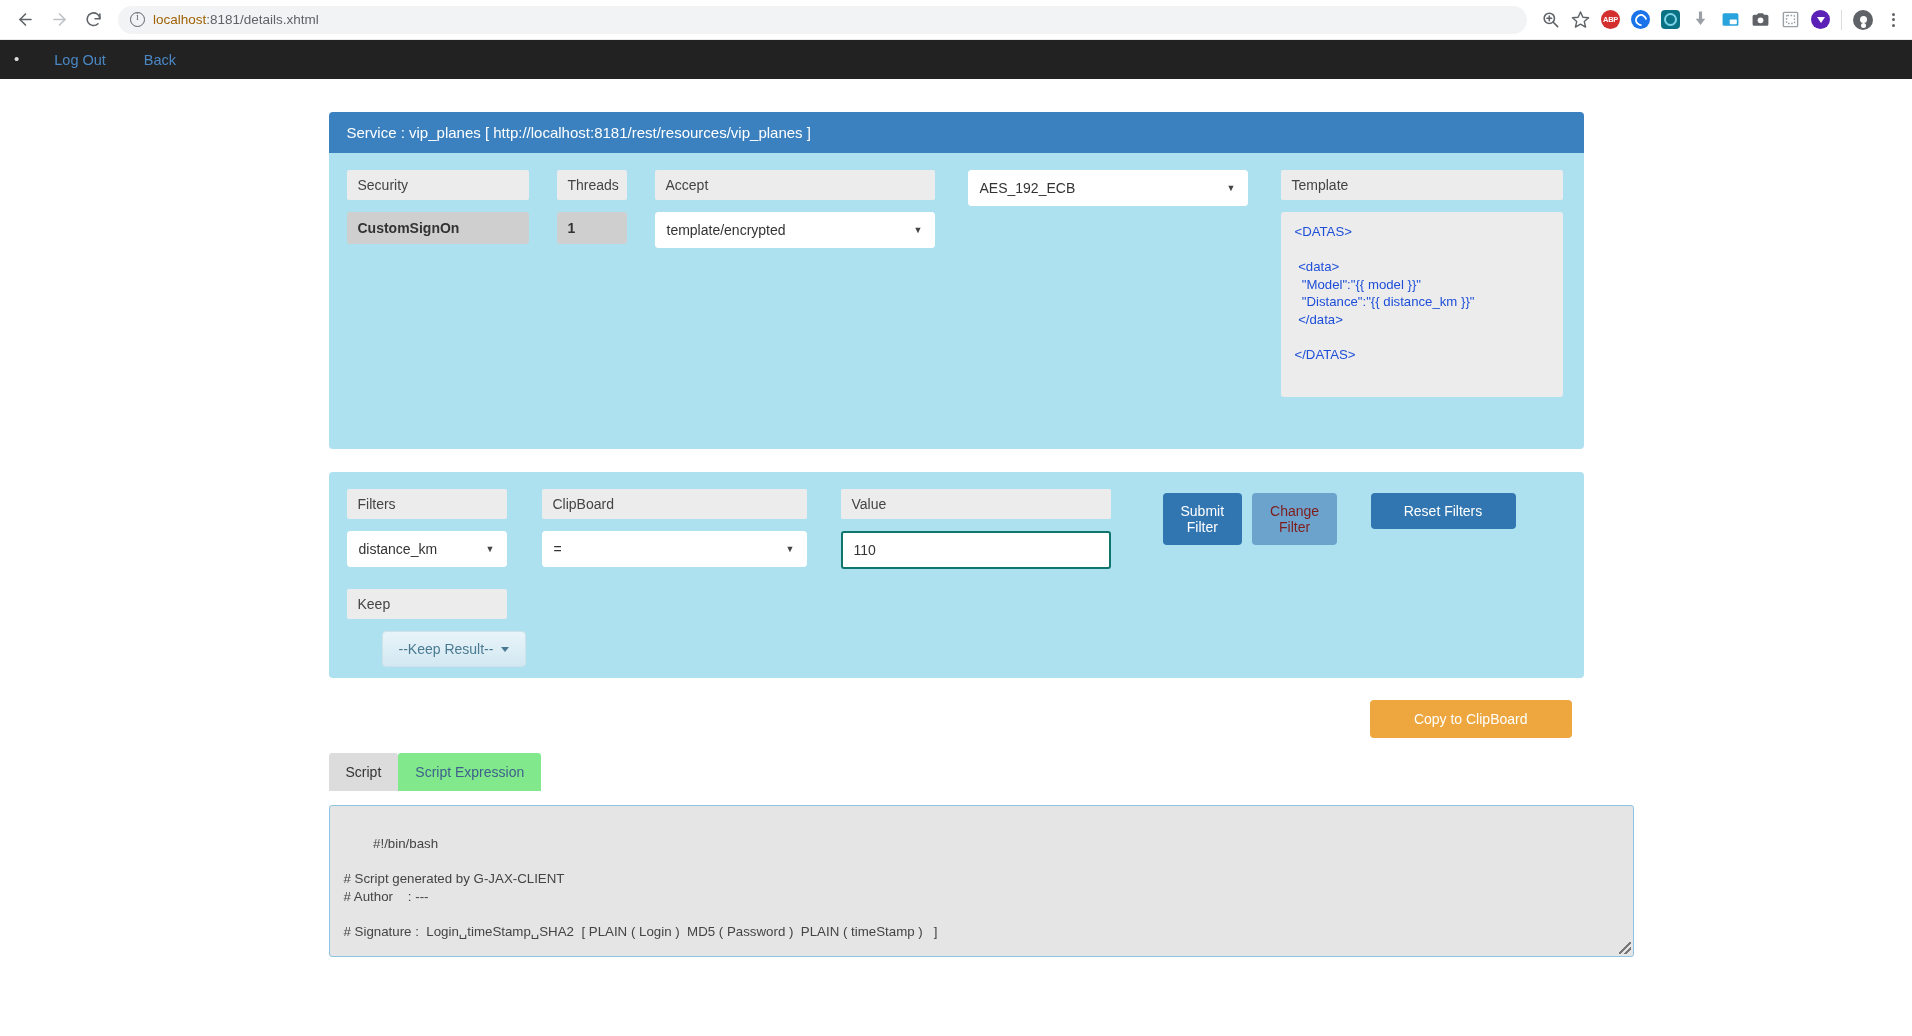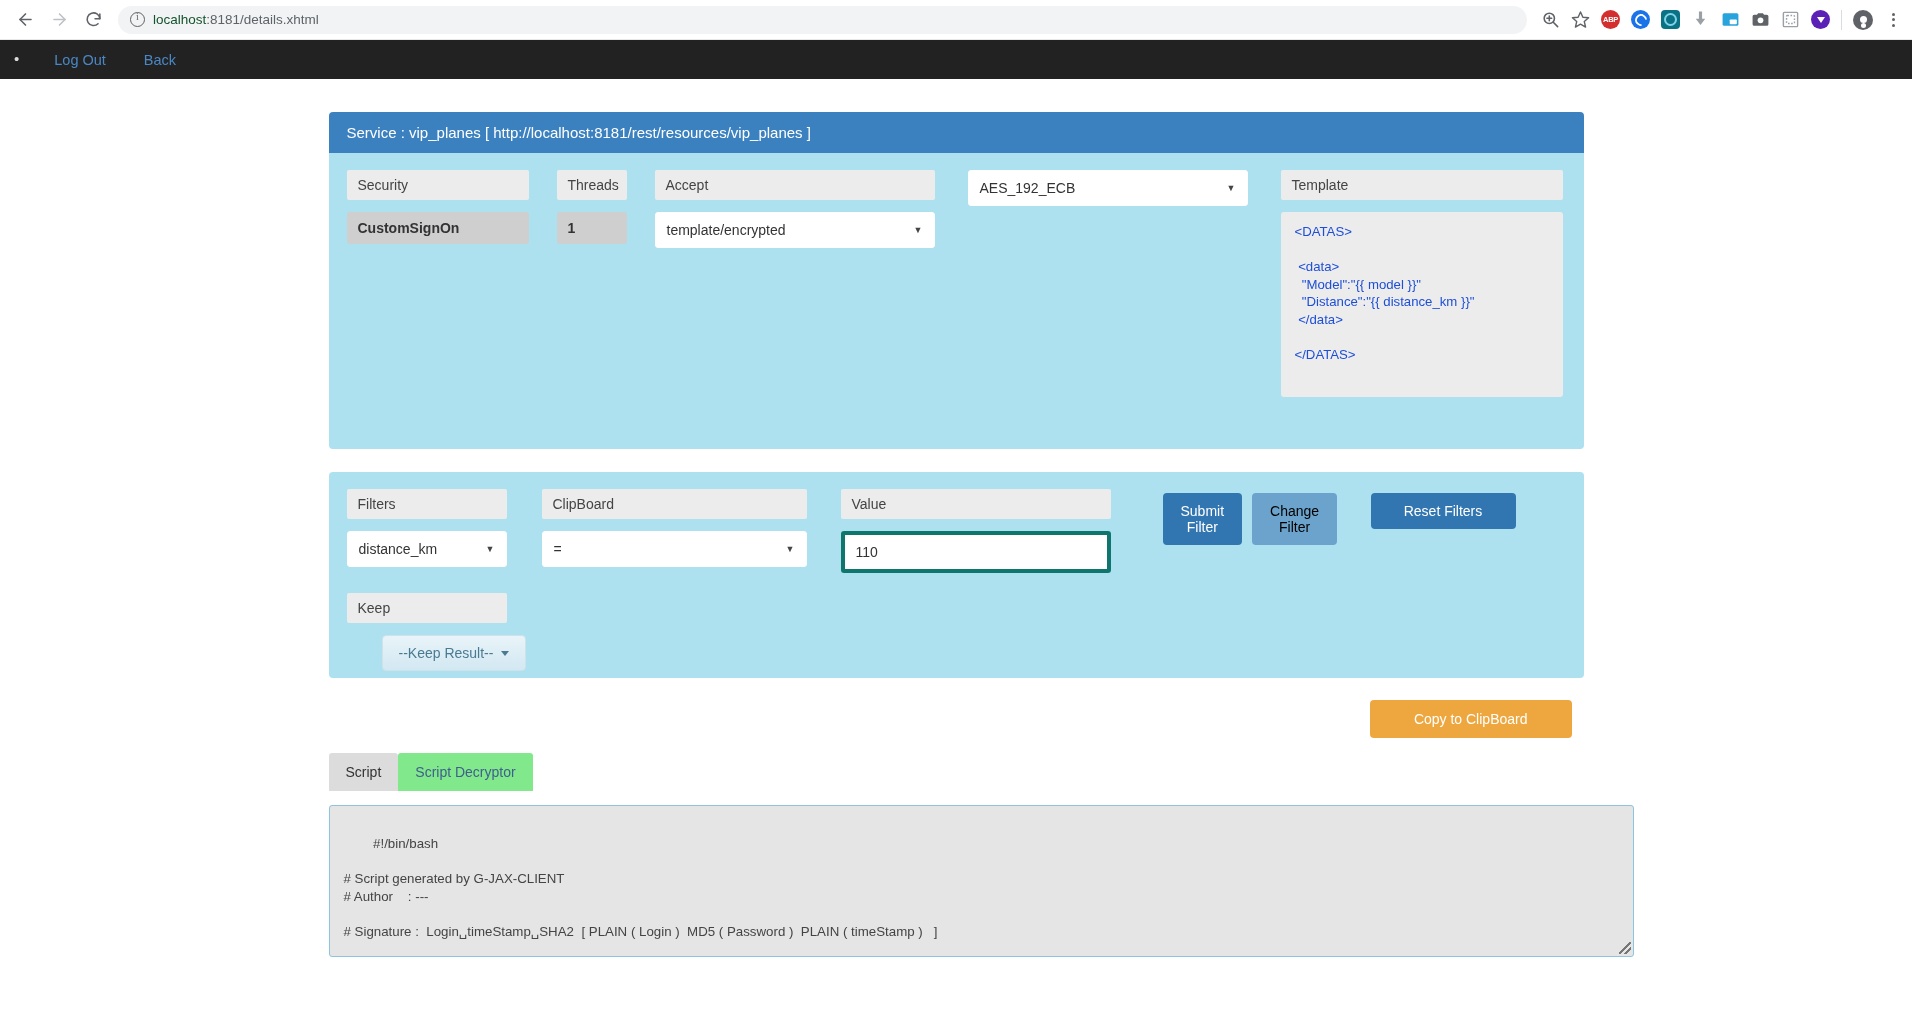--- a/index.html
+++ b/index.html
@@ -56,21 +56,21 @@
     font-size: 10px;
     font-family: "Liberation Serif", serif;
     color: #5f6368;
   }
   .url-text {
     font-size: 13.5px;
     color: #5f6368;
     white-space: nowrap;
     overflow: hidden;
   }
-  .url-text b { color: #14532d; font-weight: 400; }
+  .url-text b { color: #a16207; font-weight: 400; }
   .chrome-icons {
     display: flex; align-items: center; gap: 11px;
     padding-left: 4px; flex: 0 0 auto; text-align: right;
   }
   .ic { width: 19px; height: 19px; flex: 0 0 auto; display:block; }
   .ext-ic { width: 19px; height: 19px; border-radius: 50%; flex:0 0 auto; position: relative;}
   .ext-abp {
     background: #d32f2f; color: #fff;
     font-size: 7.5px; font-weight: bold;
     display: flex; align-items: center; justify-content: center;
@@ -198,40 +198,40 @@
     position: relative;
     height: 206px;
   }
   .frow { display: flex; align-items: flex-start; }
   .fcol { display: flex; flex-direction: column; }
   .c-filters { width: 160px; margin-right: 35px; }
   .c-expr    { width: 265px; margin-right: 34px; }
   .c-value   { width: 270px; margin-right: 52px; }
   .txt-input {
     background: #ffffff;
-    border: 4px solid #0f766e;
+    border: 2px solid #0f766e;
     border-radius: 3px;
     padding: 9px 11px;
     font-size: 14px;
     color: #333333;
     width: 100%;
     font-family: "Liberation Sans", sans-serif;
   }
   .btn {
     border: none;
     border-radius: 4px;
     color: #ffffff;
     font-size: 14px;
     font-family: "Liberation Sans", sans-serif;
     padding: 10px 18px;
     text-align: center;
     cursor: pointer;
   }
   .btn-primary { background: #3276b1; }
-  .btn-disabled { background: #6ba3cc; color: #000000; }
+  .btn-disabled { background: #6ba3cc; color: #7f1d1d; }
   .btn-col { display: flex; flex-direction: row; gap: 10px; width: 145px; margin-top: 4px;}
   .btn-reset { background: #3276b1; width: 145px; margin-top: 4px; margin-left: 63px;}
   .keep-row { margin-top: 20px; }
   .keep-btn {
     background: linear-gradient(#e9f4f9, #d2e8f2);
     border: 1px solid #cfe2ea;
     border-radius: 4px;
     color: #4a7a92;
     font-size: 14px;
     padding: 9px 16px;
@@ -464,21 +464,21 @@
       </div>
     </div>
 
     <div class="clip-row">
       <button class="btn-clip">Copy to ClipBoard</button>
     </div>
 
     <div class="tabs-wrap">
       <div class="tabs">
         <div class="tab tab-script">Script</div>
-        <div class="tab tab-decrypt">Script Decryptor</div>
+        <div class="tab tab-decrypt">Script Expression</div>
       </div>
       <div class="script-area">
         <span>#!/bin/bash
 
 # Script generated by G-JAX-CLIENT
 # Author    : ---
 
 # Signature :  Login␣timeStamp␣SHA2  [ PLAIN ( Login )  MD5 ( Password )  PLAIN ( timeStamp )   ]</span>
         <span class="resize-grip"></span>
       </div>

